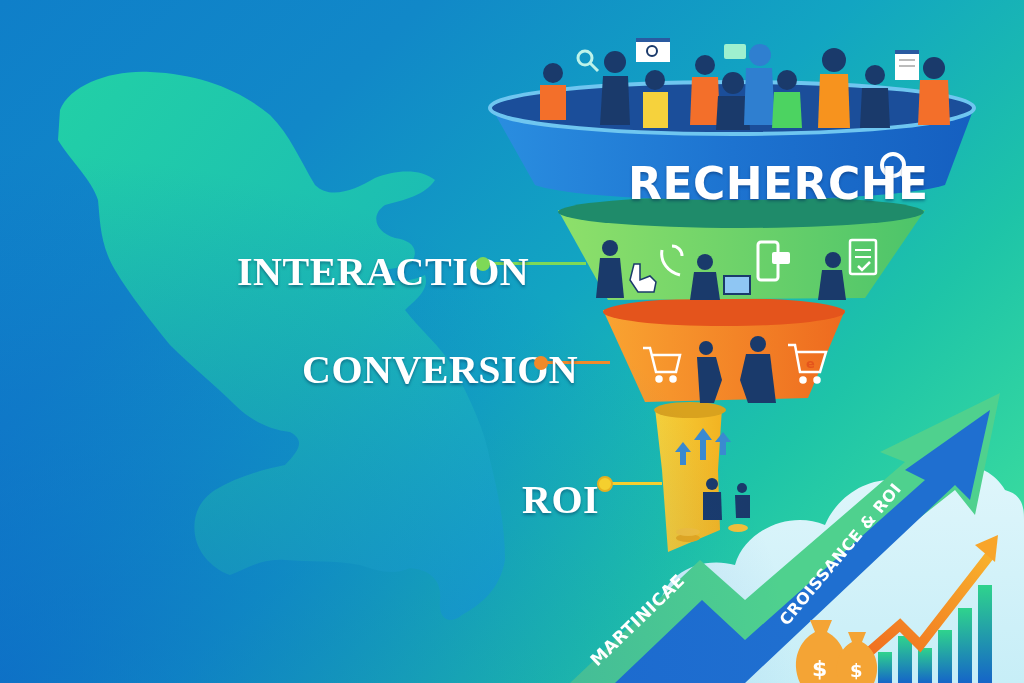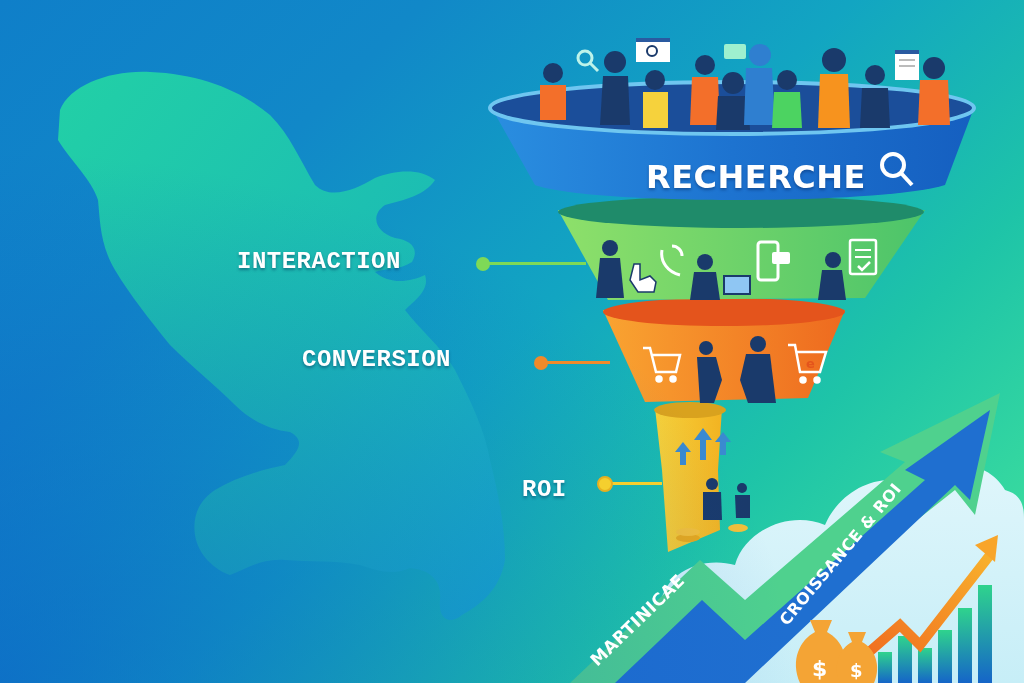--- a/index.html
+++ b/index.html
@@ -4,28 +4,28 @@
 <style>
   html, body { margin:0; padding:0; }
   body { width:1024px; height:683px; overflow:hidden; position:relative;
     font-family: "DejaVu Sans", "Liberation Sans", sans-serif; }
   .canvas { position:absolute; inset:0; width:1024px; height:683px; overflow:hidden;
     background: linear-gradient(135deg, #0f7fc9 0%, #1188c8 25%, #12a5c2 50%, #1ec4a8 72%, #46e69a 100%); }
   .canvas::after { content:""; position:absolute; inset:0;
     background: radial-gradient(ellipse at 0% 100%, rgba(10,80,200,0.55) 0%, rgba(10,80,200,0) 55%);
     pointer-events:none; }
   svg.layer { position:absolute; left:0; top:0; width:1024px; height:683px; }
-  .label { position:absolute; color:#fff; font-weight:bold; font-size:24px; letter-spacing:0.5px;
+  .label { position:absolute; color:#fff; font-weight:bold; font-size:40px; letter-spacing:0.5px;
     text-shadow: 0 2px 3px rgba(0,40,80,0.45); white-space:nowrap; z-index:5;
-    font-family: Liberation Mono, monospace; }
+    font-family: Liberation Serif, serif; }
   .connector { position:absolute; height:3px; z-index:4; }
   .dot { position:absolute; width:14px; height:14px; border-radius:50%; z-index:5; }
-  .funnel-title { position:absolute; color:#fff; font-weight:bold; font-size:32px; z-index:6;
+  .funnel-title { position:absolute; color:#fff; font-weight:bold; font-size:44px; z-index:6;
     text-shadow: 0 2px 3px rgba(0,30,80,0.4); letter-spacing:0.5px;
-    font-family: "DejaVu Sans", "Liberation Sans", sans-serif; margin-left: 18px; }
+    font-family: "DejaVu Sans", "Liberation Sans", sans-serif; }
   .rot-text { position:absolute; color:#fff; font-weight:bold; font-size:17px; z-index:7;
     transform-origin:left bottom; white-space:nowrap; letter-spacing:0.5px;
     font-family: "DejaVu Sans", "Liberation Sans", sans-serif; }
 </style>
 </head>
 <body>
 
 <div class="canvas">
 
   <svg class="layer" viewBox="0 0 1024 683">

